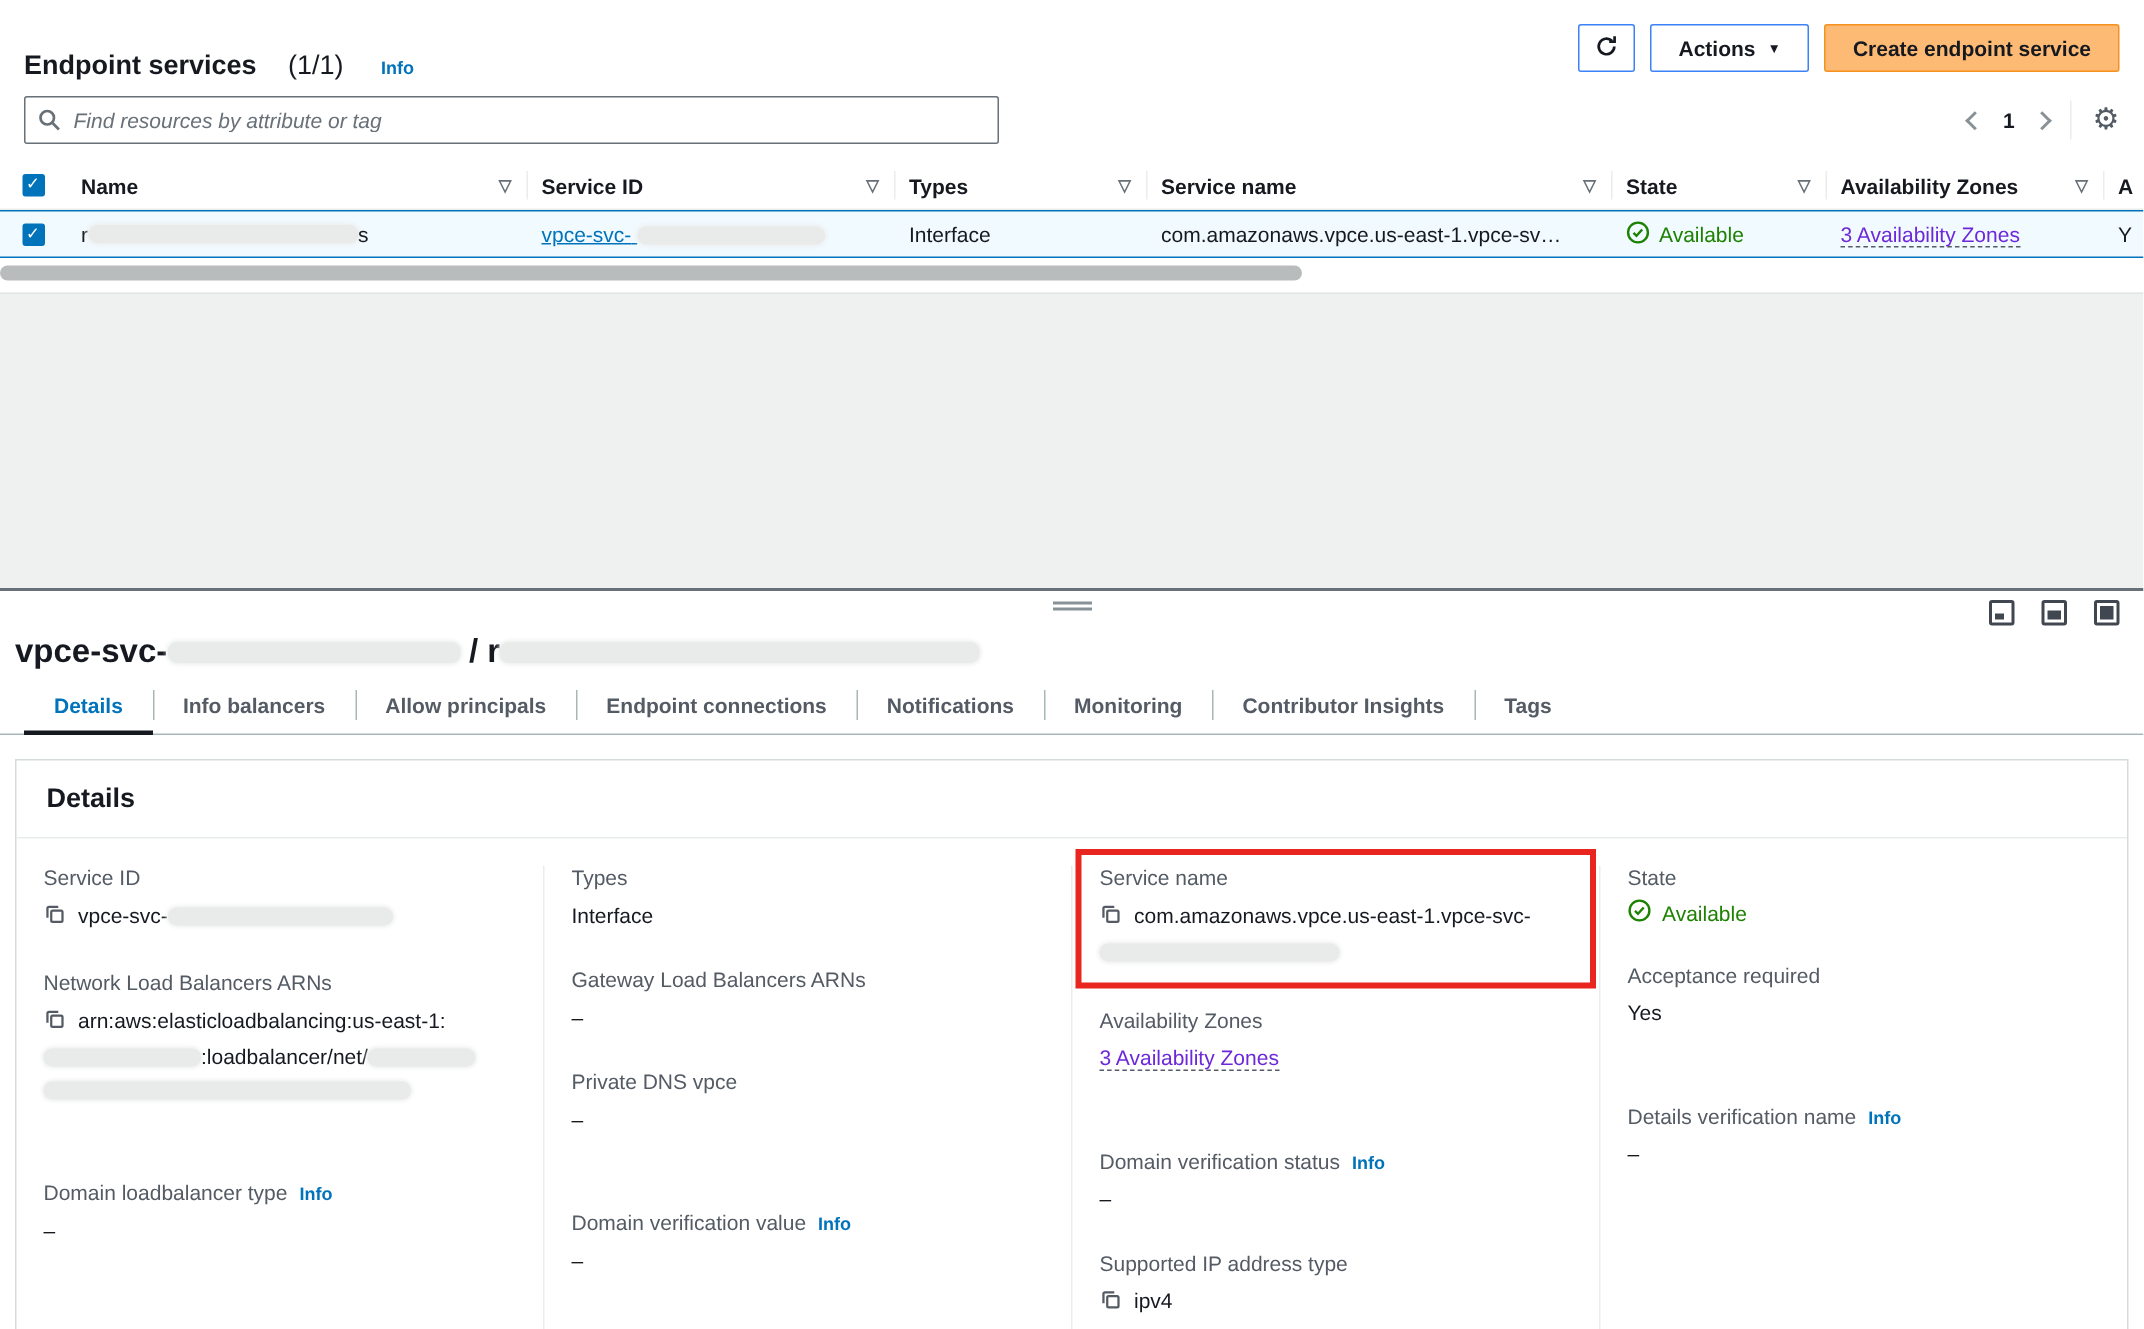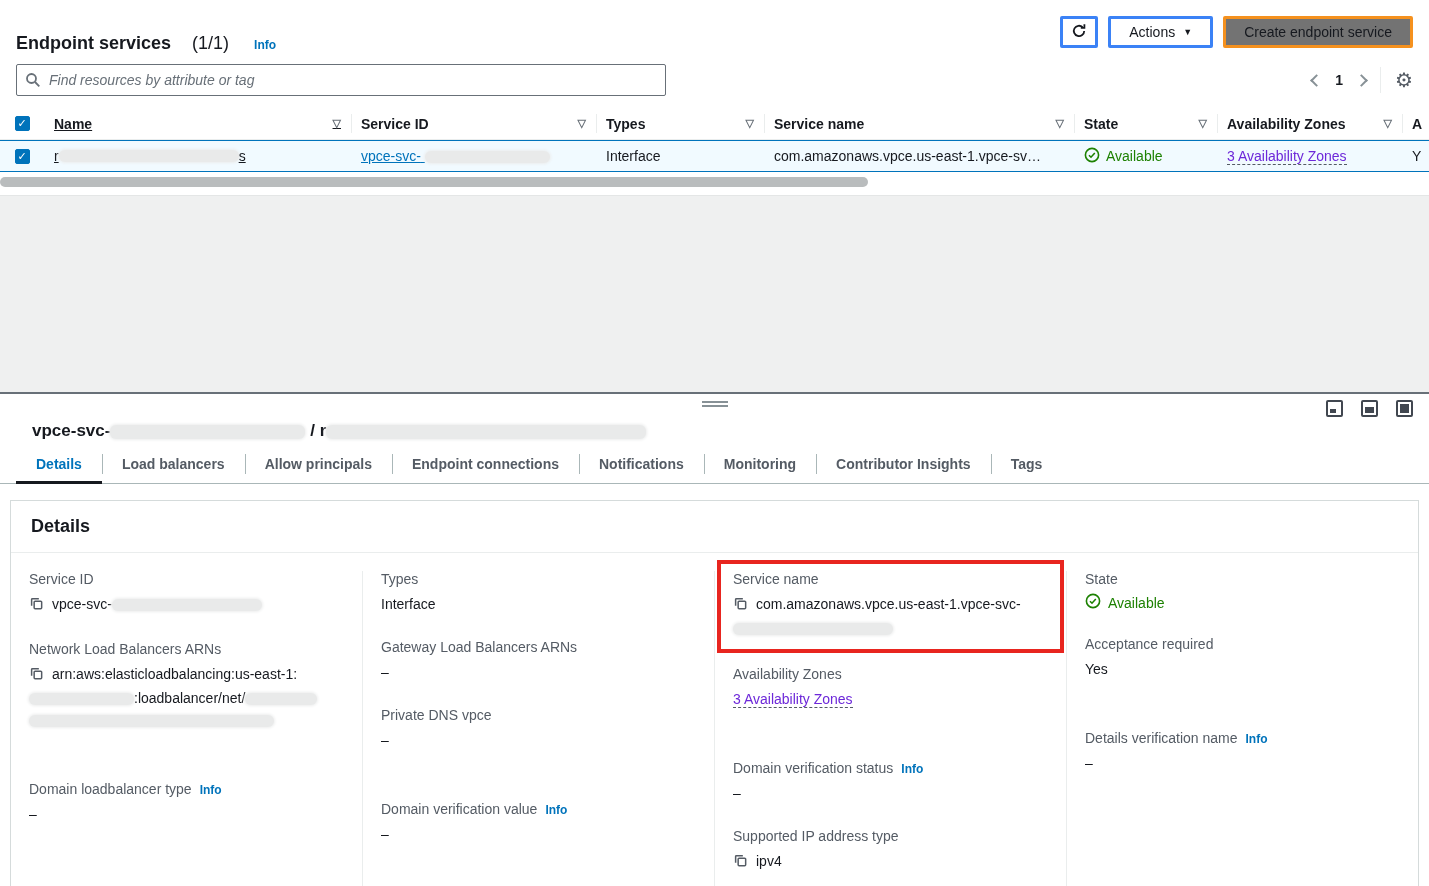--- a/index.html
+++ b/index.html
@@ -13,26 +13,26 @@
   .toolbar-row {
     display:flex; align-items:center; justify-content:space-between;
     padding:10px 16px 4px 16px;
   }
   .page-title-wrap { display:flex; align-items:baseline; gap:21px; }
   .page-title { font-size:18px; font-weight:bold; }
   .page-count { font-size:18px; font-weight:normal; color:#16191f; }
   .info-link { color:#0073bb; font-size:12px; font-weight:bold; cursor:pointer; margin-left:4px;margin-top:28px; }
   .toolbar-buttons { display:flex; gap:10px; align-items:center; }
   .btn {
-    border:3px solid #3b82f6; background:#fff; color:#16191f;
-    font-weight:normal; font-size:14px; padding:5px 18px; border-radius:2px;
+    border:1px solid #3b82f6; background:#fff; color:#16191f;
+    font-weight:bold; font-size:14px; padding:5px 18px; border-radius:2px;
     display:flex; align-items:center; gap:8px; cursor:pointer; height:32px;text-align:center;
   }
   .btn-icon { width:38px; justify-content:center; padding:5px 0; }
-  .btn-primary { background:#737373; border-color:#f5911e; color:#16191f; }
+  .btn-primary { background:#fdba74; border-color:#f5911e; color:#16191f; }
   .caret { font-size:9px; color:#16191f; }
   
   .search-row { display:flex; align-items:center; justify-content:space-between; padding:6px 16px 0 16px; }
   .search-box { position:relative; width:650px; }
   .search-box input {
     width:100%; height:32px; border:1px solid #687078; border-radius:2px;
     padding:0 8px 0 32px; font-size:14px; font-family:"Liberation Sans",sans-serif;
     color:#16191f; outline:none;
   }
   .search-box input::placeholder { font-style:italic; color:#687078; }
@@ -48,21 +48,21 @@
   .tbl { margin-top:12px; }
   .tbl-header, .tbl-row { display:flex; align-items:stretch; height:32px; }
   .tbl-header { border-bottom:1px solid #eaeded; }
   .cell { display:flex; align-items:center; padding:0 10px; flex:0 0 auto; position:relative; }
   .hcell { font-weight:bold; color:#16191f; justify-content:space-between; }
   .hcell + .hcell::before {
     content:''; position:absolute; left:0; top:6px; bottom:6px; width:1px; background:#eaeded;
   }
   .filter-glyph { color:#687078; font-size:11px; margin-left:6px; }
   .c-check { width:44px; justify-content:center; }
-  .c-name  { width:307px;text-decoration:underline; }
+  .c-name  { width:307px; }
   .c-sid   { width:245px; }
   .c-types { width:168px; }
   .c-sname { width:310px; }
   .c-state { width:143px; }
   .c-az    { width:185px; }
   .c-accept{ flex:1 1 auto; overflow:hidden; }
   .checkbox {
     width:15px; height:15px; border-radius:2px; background:#0073bb; border:1px solid #0073bb;
     color:#fff; font-size:11px; line-height:13px; text-align:center; cursor:pointer;
   }
@@ -81,21 +81,21 @@
   
   .split-panel { height:494px; background:#fff; border-top:2px solid #687078; position:relative; }
   .drag-handle { width:26px; margin:7px auto 0 auto; height:6px;
     border-top:2px solid #879196; border-bottom:2px solid #879196; cursor:row-resize; }
   .layout-icons { position:absolute; right:16px; top:6px; display:flex; gap:18px; }
   .lyt { width:17px; height:17px; border:2px solid #414750; border-radius:2px; position:relative; cursor:pointer; }
   .lyt span { position:absolute; background:#414750; }
   .lyt-split span  { left:2px; bottom:2px; width:6px; height:4px; }
   .lyt-bottom span { left:2px; bottom:2px; width:9px; height:6px; }
   .lyt-full span   { left:2px; bottom:2px; width:9px; height:9px; }
-  .panel-title { padding:14px 16px 0 32px; font-size:17px; font-weight:bold; white-space:nowrap; }
+  .panel-title { padding:14px 16px 0 10px; font-size:22px; font-weight:bold; white-space:nowrap; }
   .panel-title .redact { height:14px; }
   
   .tabs { display:flex; list-style:none; margin-top:10px; border-bottom:1px solid #aab7b8; padding-left:16px; }
   .tab { position:relative; padding:5px 20px 11px 20px; font-weight:bold; color:#545b64; cursor:pointer; font-size:14px; }
   .tab + .tab::before { content:''; position:absolute; left:0; top:3px; height:20px; width:1px; background:#aab7b8; }
   .tab.active { color:#0073bb; }
   .tab.active::after { content:''; position:absolute; left:0; right:0; bottom:-1px; height:3px; background:#16191f; }
   
   .card { margin:16px 10px 0 10px; border:1px solid #d5dbdb; background:#fff; }
   .card-head { padding:15px 20px; font-size:18px; font-weight:bold; border-bottom:1px solid #eaeded; }
@@ -257,21 +257,21 @@
   </div>
 
   <h2 class="panel-title">
     <span>vpce-svc-</span><span class="redact" style="width:195px;"></span>
     <span>/</span>
     <span>r</span><span class="redact" style="width:320px;"></span>
   </h2>
 
   <ul class="tabs">
     <li class="tab active">Details</li>
-    <li class="tab">Load balancers</li>
+    <li class="tab">Info balancers</li>
     <li class="tab">Allow principals</li>
     <li class="tab">Endpoint connections</li>
     <li class="tab">Notifications</li>
     <li class="tab">Monitoring</li>
     <li class="tab">Contributor Insights</li>
     <li class="tab">Tags</li>
   </ul>
 
   <div class="card">
     <div class="card-head">Details</div>

